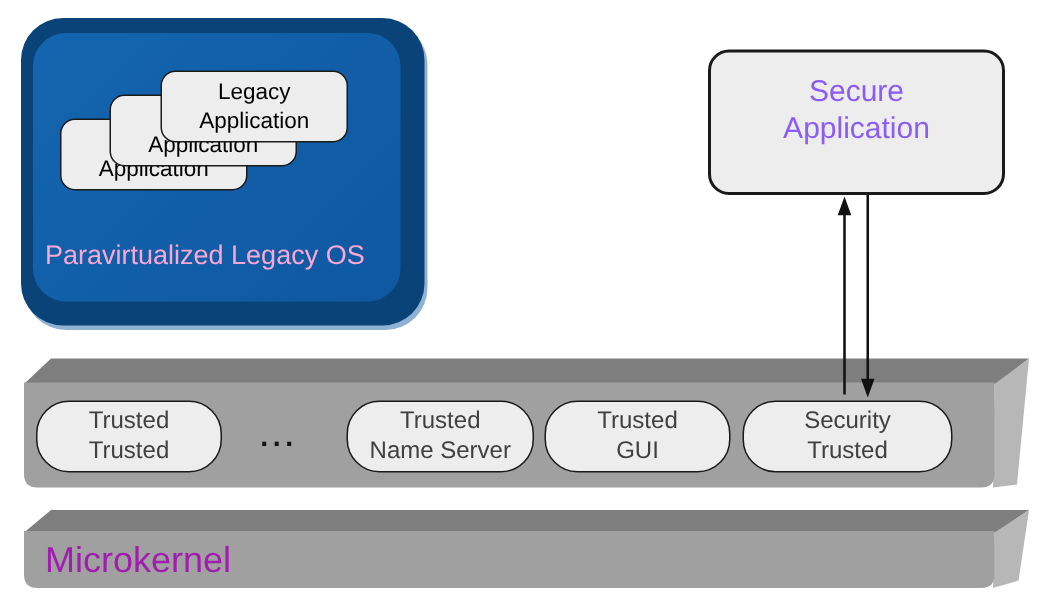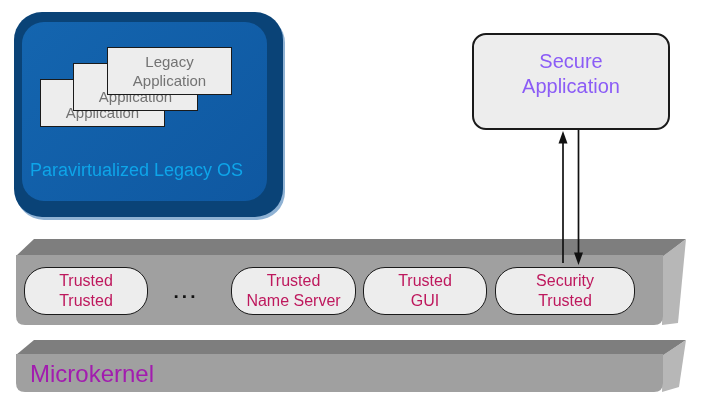--- a/index.html
+++ b/index.html
@@ -13,28 +13,28 @@
     background:#0A4377;border-radius:28px;
     box-shadow:2px 3px 0 0 #8FB2D4;
   }
   .legacy-os-inner{
     position:absolute;left:8px;top:10px;right:16px;bottom:16px;
     background:linear-gradient(135deg,#1465AF 0%,#0F58A1 100%);
     border-radius:22px;
   }
   .legacy-os-label{
     position:absolute;left:16px;top:147px;
-    font-size:18px;line-height:22px;color:#0ea5e9;white-space:nowrap;
+    font-size:18px;line-height:22px;color:#f9a8d4;white-space:nowrap;
   }
   
   .app-card{
     position:absolute;width:125px;height:48px;box-sizing:border-box;
-    background:#EDEDED;border:1.5px solid #1A1A1A;border-radius:0;
+    background:#EDEDED;border:1.5px solid #1A1A1A;border-radius:10px;
     display:flex;flex-direction:column;align-items:center;justify-content:center;
-    font-size:15px;line-height:19px;color:#737373;text-align:center;
+    font-size:15px;line-height:19px;color:#000000;text-align:center;
   }
   .app-card.back  {left:26px;top:67px;z-index:1;}   
   .app-card.middle{left:59px;top:51px;z-index:2;}
   .app-card.front {left:93px;top:35px;z-index:3;}
   
   .secure-app{
     position:absolute;left:472px;top:33px;width:198px;height:97px;box-sizing:border-box;
     background:#EDEDED;border:2px solid #1A1A1A;border-radius:14px;
     display:flex;flex-direction:column;align-items:center;justify-content:center;
     padding-bottom:16px;
@@ -45,21 +45,21 @@
   #trusted-slab{top:236px;}
   #kernel-slab{top:336px;}
   .face-top{fill:#7E7E7E;}
   .face-front{fill:#A0A0A0;}
   .face-side{fill:#B7B7B7;}
   
   .svc-box{
     position:absolute;top:267px;height:48px;box-sizing:border-box;
     background:#EDEDED;border:1.5px solid #1A1A1A;border-radius:22px;
     display:flex;flex-direction:column;align-items:center;justify-content:center;
-    font-size:16px;line-height:20px;color:#be185d;text-align:center;white-space:nowrap;
+    font-size:16px;line-height:20px;color:#404040;text-align:center;white-space:nowrap;
   }
   #svc-loader {left:24px;width:124px;}
   #svc-names  {left:231px;width:125px;}
   #svc-gui    {left:363px;width:124px;}
   #svc-policy {left:495px;width:140px;}
   .ellipsis{
     position:absolute;left:168px;top:282px;width:36px;text-align:center;
     font-size:19px;line-height:20px;font-weight:bold;color:#111;letter-spacing:3px;
   }
   

